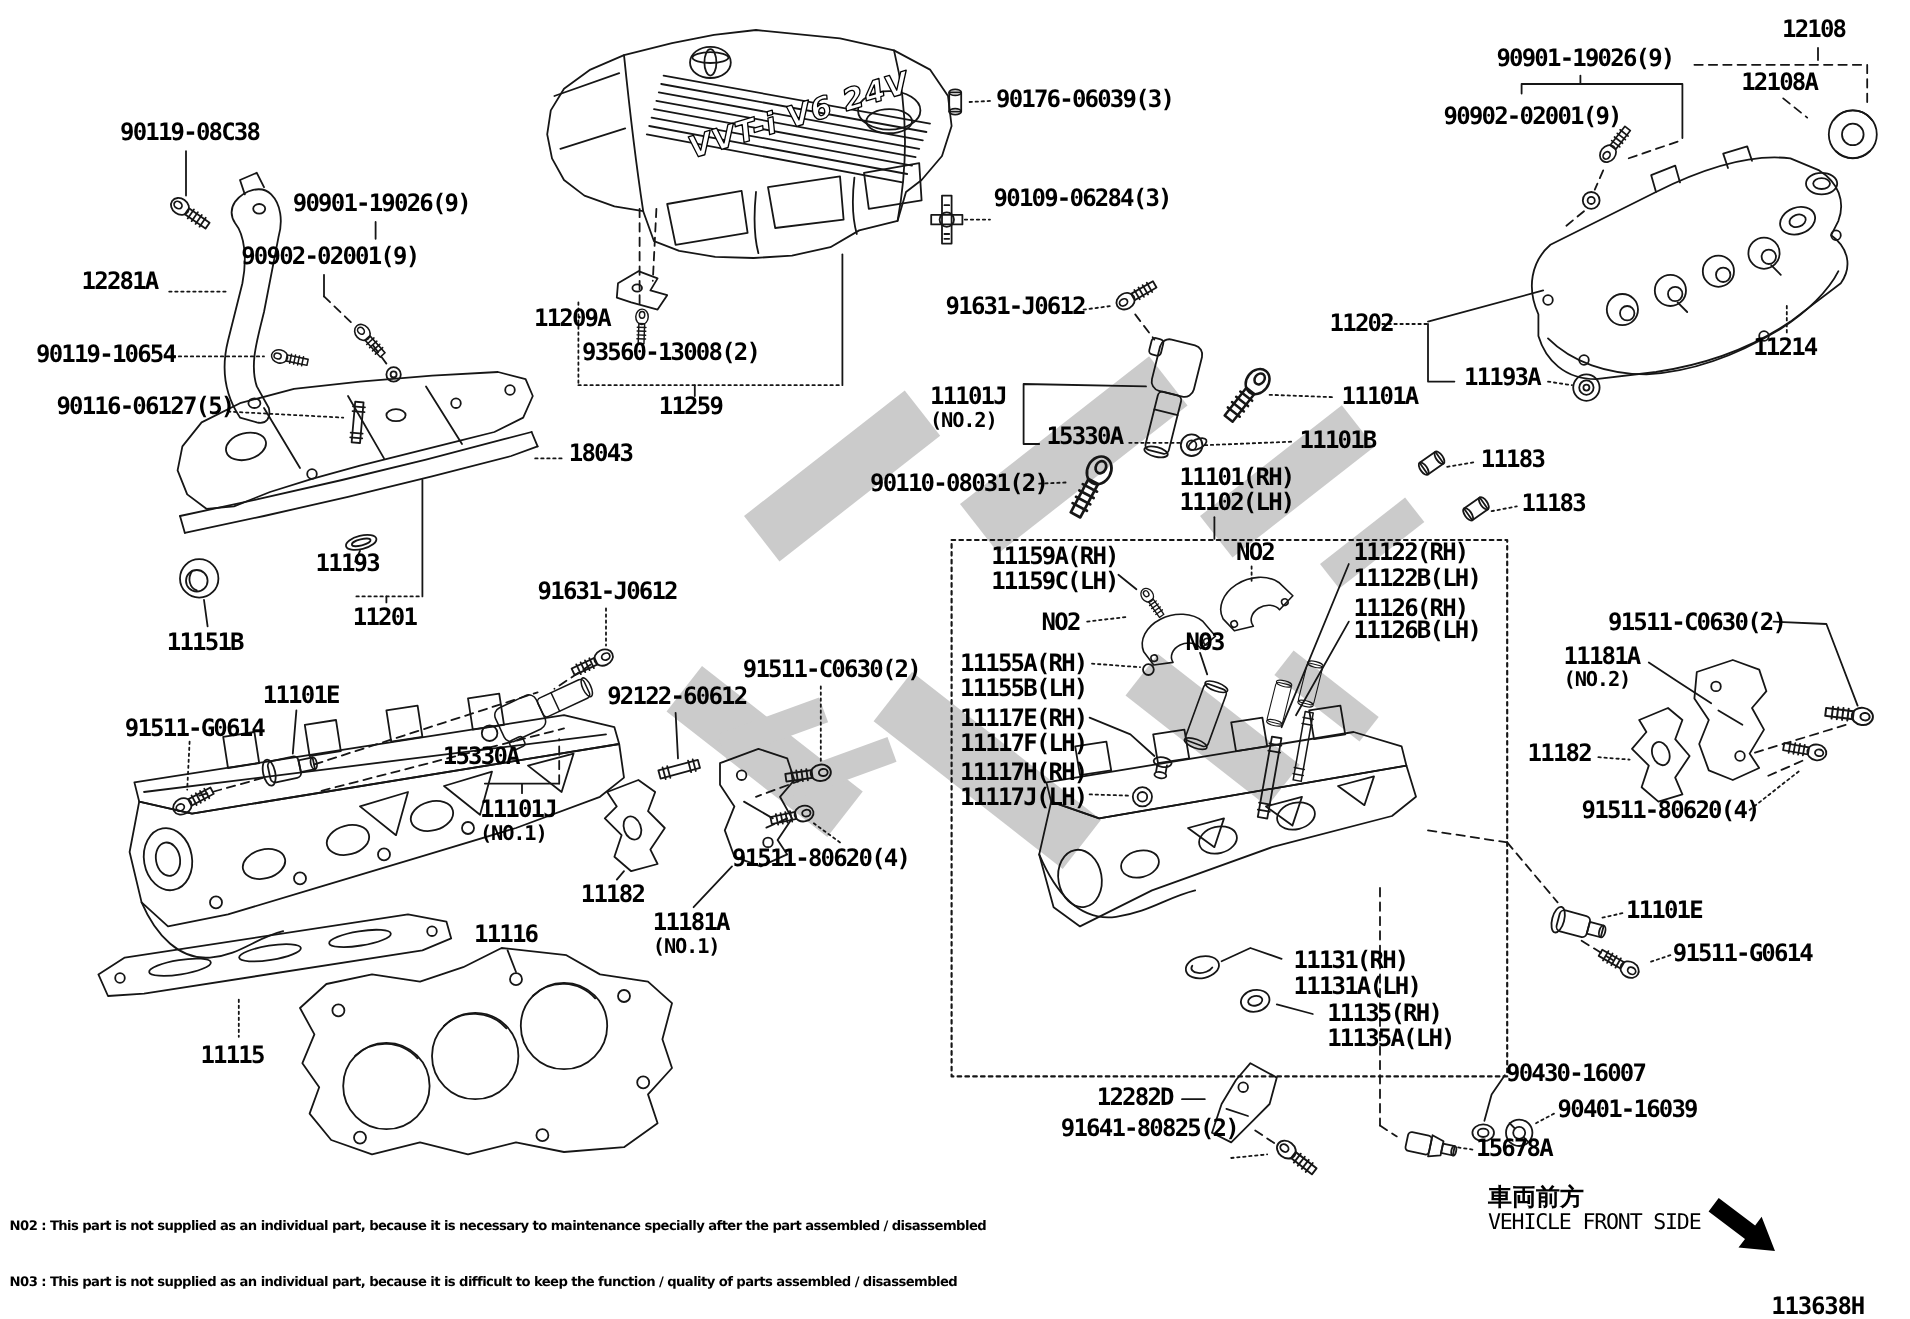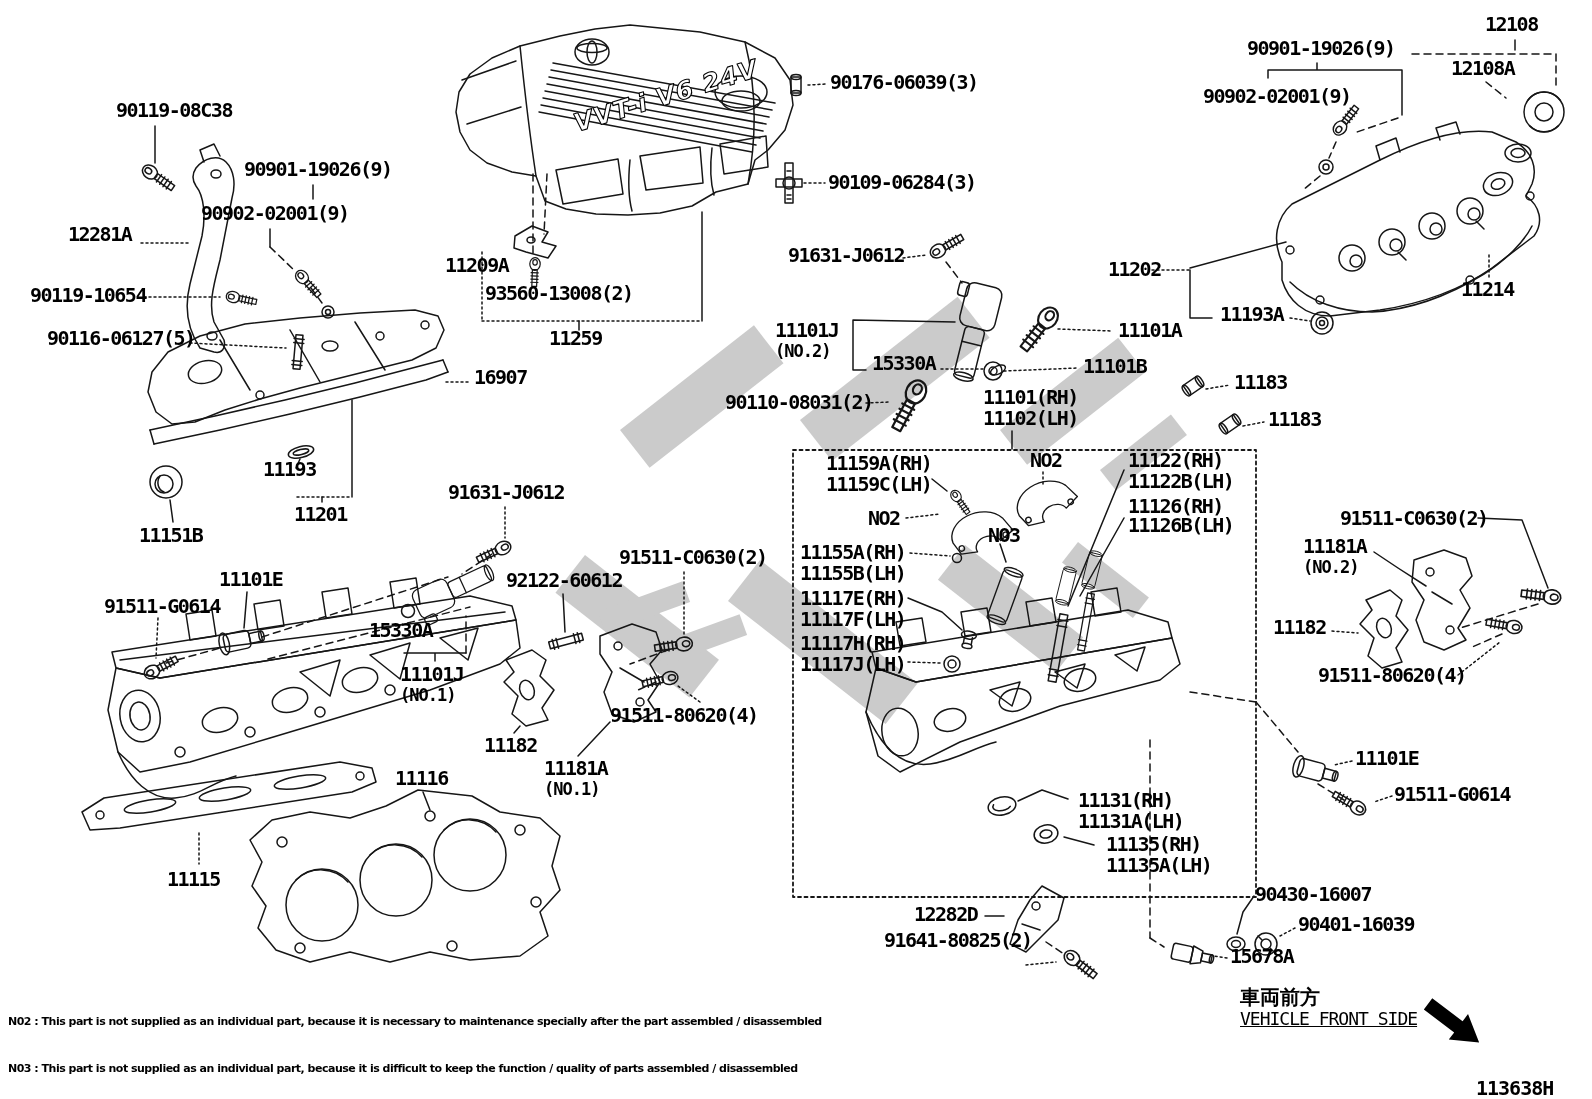--- a/index.html
+++ b/index.html
@@ -9,21 +9,21 @@
   svg.art { position:absolute; left:0; top:0; z-index:1; }
   svg.art * { vector-effect:none; }
   .ln { stroke:#161616; fill:none; stroke-width:1.5; stroke-linejoin:round; stroke-linecap:round; }
   .lbl { position:absolute; z-index:2; color:#000; white-space:nowrap;
          font:bold 20px/21px "DejaVu Sans Mono", monospace; letter-spacing:-1.5px; }
   .lbl .sub { display:block; font-size:17px; line-height:18px; letter-spacing:-1px; margin-top:1px; }
   .note { position:absolute; z-index:2; color:#000; white-space:nowrap;
           font:bold 17.5px/20px "DejaVu Sans","Liberation Sans",sans-serif; }
   .note.en { font-weight:bold; font-size:11px; letter-spacing:-0.5px; }
   .corner-jp { position:absolute; z-index:2; font:bold 20px "DejaVu Sans","Liberation Sans",sans-serif; }
-  .corner-en { position:absolute; z-index:2; font:18px "DejaVu Sans Mono",monospace; letter-spacing:-1px;text-decoration:underline; }
+  .corner-en { position:absolute; z-index:2; font:18px "DejaVu Sans Mono",monospace; letter-spacing:-1px; }
   .code { position:absolute; z-index:2; font:bold 20px "DejaVu Sans Mono",monospace; letter-spacing:-1px; }
   .badge { font-family:"DejaVu Sans","Liberation Sans",sans-serif; font-style:italic; font-weight:bold;
            font-size:25px; fill:#fff; stroke:#000; stroke-width:1.1; letter-spacing:1px; }
 </style>
 </head>
 <body>
 
 <div id="stage">
 
 <svg class="art" width="1592" height="1099" viewBox="0 0 1592 1099">
@@ -444,49 +444,49 @@
       <path d="M1258,936 L1262,940 M1270,948 L1274,952"></path>
       <line x1="1295" y1="928" x2="1280" y2="936" stroke-dasharray="2 3"></line>
     </g>
 
     <g transform="translate(1452,1022) rotate(37)">
       <path d="M-30,-7 L8,-7 L8,-16 L34,0 L8,16 L8,7 L-30,7 Z" fill="#000" stroke="none"></path>
     </g>
   </g>
 </svg>
 
-<div class="lbl" style="left:116px;top:100px"><span>90119-08C38</span></div>
+<div class="lbl" style="left:100px;top:100px"><span>90119-08C38</span></div>
 <div class="lbl" style="left:68px;top:224px"><span>12281A</span></div>
 <div class="lbl" style="left:244px;top:159px"><span>90901-19026(9)</span></div>
 <div class="lbl" style="left:201px;top:203px"><span>90902-02001(9)</span></div>
 <div class="lbl" style="left:30px;top:285px"><span>90119-10654</span></div>
 <div class="lbl" style="left:47px;top:328px"><span>90116-06127(5)</span></div>
 <div class="lbl" style="left:445px;top:255px"><span>11209A</span></div>
 <div class="lbl" style="left:485px;top:283px"><span>93560-13008(2)</span></div>
 <div class="lbl" style="left:549px;top:328px"><span>11259</span></div>
 <div class="lbl" style="left:830px;top:72px"><span>90176-06039(3)</span></div>
-<div class="lbl" style="left:828px;top:172px"><span>90109-06284(3)</span></div>
+<div class="lbl" style="left:828px;top:155px"><span>90109-06284(3)</span></div>
 <div class="lbl" style="left:788px;top:245px"><span>91631-J0612</span></div>
 <div class="lbl" style="left:775px;top:320px"><span>11101J</span><span class="sub">(NO.2)</span></div>
 <div class="lbl" style="left:872px;top:353px"><span>15330A</span></div>
 <div class="lbl" style="left:725px;top:392px"><span>90110-08031(2)</span></div>
 <div class="lbl" style="left:983px;top:387px"><span>11101(RH)</span></div>
 <div class="lbl" style="left:983px;top:408px"><span>11102(LH)</span></div>
 <div class="lbl" style="left:1118px;top:320px"><span>11101A</span></div>
 <div class="lbl" style="left:1083px;top:356px"><span>11101B</span></div>
 <div class="lbl" style="left:1247px;top:38px"><span>90901-19026(9)</span></div>
 <div class="lbl" style="left:1203px;top:86px"><span>90902-02001(9)</span></div>
 <div class="lbl" style="left:1485px;top:14px"><span>12108</span></div>
 <div class="lbl" style="left:1451px;top:58px"><span>12108A</span></div>
 <div class="lbl" style="left:1108px;top:259px"><span>11202</span></div>
 <div class="lbl" style="left:1220px;top:304px"><span>11193A</span></div>
 <div class="lbl" style="left:1461px;top:279px"><span>11214</span></div>
 <div class="lbl" style="left:1234px;top:372px"><span>11183</span></div>
 <div class="lbl" style="left:1268px;top:409px"><span>11183</span></div>
-<div class="lbl" style="left:474px;top:367px"><span>16907</span></div>
+<div class="lbl" style="left:474px;top:367px"><span>18043</span></div>
 <div class="lbl" style="left:263px;top:459px"><span>11193</span></div>
 <div class="lbl" style="left:294px;top:504px"><span>11201</span></div>
 <div class="lbl" style="left:139px;top:525px"><span>11151B</span></div>
 <div class="lbl" style="left:219px;top:569px"><span>11101E</span></div>
 <div class="lbl" style="left:104px;top:596px"><span>91511-G0614</span></div>
 <div class="lbl" style="left:369px;top:620px"><span>15330A</span></div>
 <div class="lbl" style="left:400px;top:664px"><span>11101J</span><span class="sub">(NO.1)</span></div>
 <div class="lbl" style="left:448px;top:482px"><span>91631-J0612</span></div>
 <div class="lbl" style="left:506px;top:570px"><span>92122-60612</span></div>
 <div class="lbl" style="left:619px;top:547px"><span>91511-C0630(2)</span></div>

